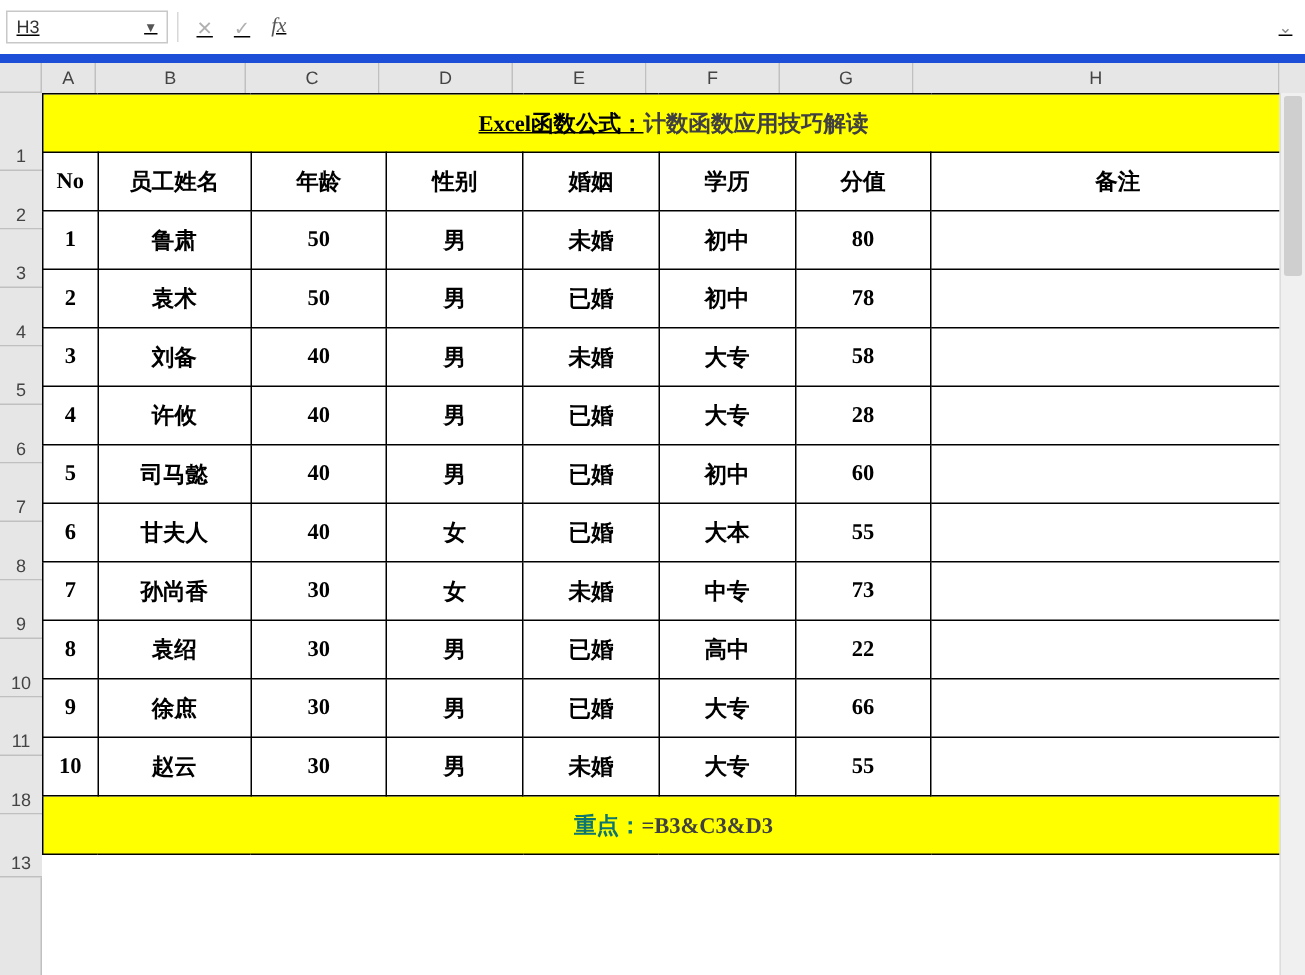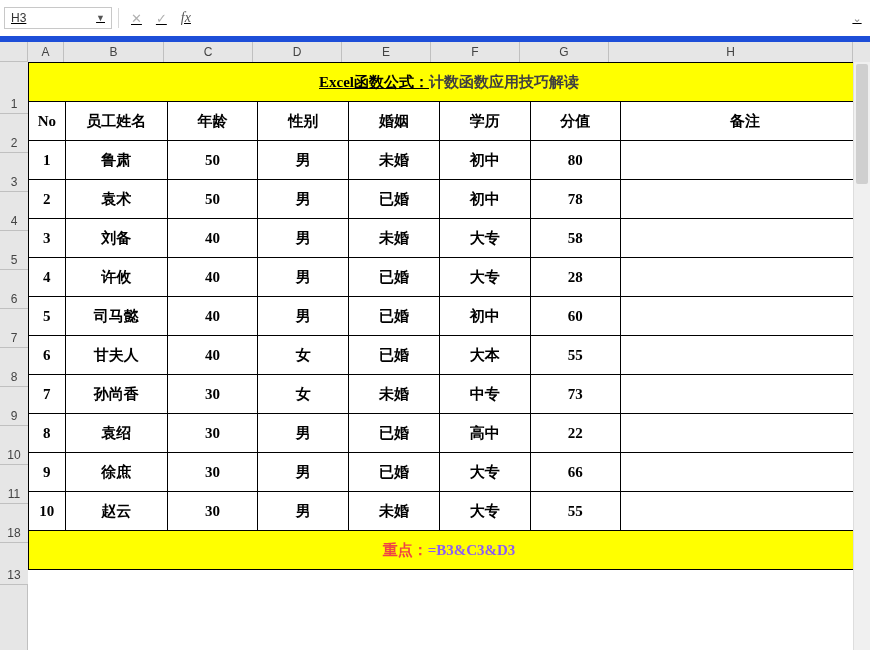--- a/index.html
+++ b/index.html
@@ -70,22 +70,22 @@
     height: 39px; padding: 0 4px;
   }
   .title-row td {
     background: #ffff00; height: 52px; font-size: 18px; border: 1px solid #000;
   }
   .title-row .black { color: #000; text-decoration: underline; }
   .title-row .red { color: #404040; }
   .bottom-row td {
     background: #ffff00; height: 42px; font-size: 16px;
   }
-  .bottom-row .black { color: #ef4444; }
-  .bottom-row .red { color: #8b5cf6; }
+  .bottom-row .black { color: #0f766e; }
+  .bottom-row .red { color: #404040; }
   
   
   .vscroll {
     position: absolute; right: 0; top: 20px; width: 17px; bottom: 0; background: #f0f0f0;
     border-left: 1px solid #ddd;
   }
   .vscroll .thumb { position:absolute; left:2px; right:2px; top:2px; height:120px; background:#cfcfcf; border-radius:2px; }
 </style>
 </head>
 <body>

